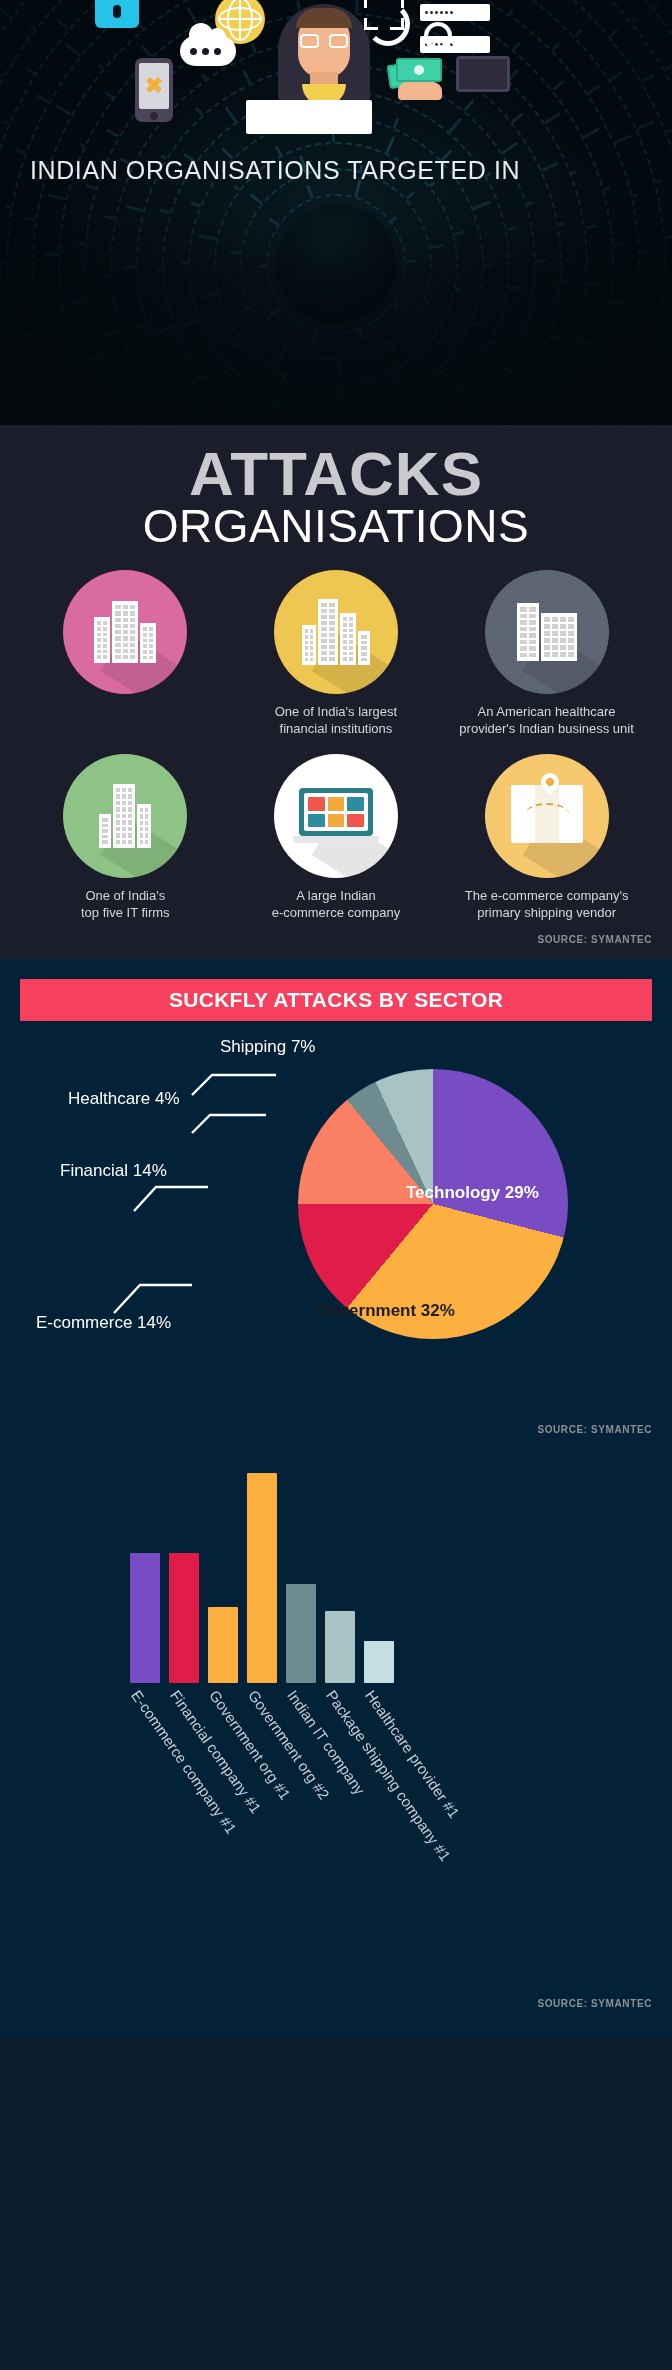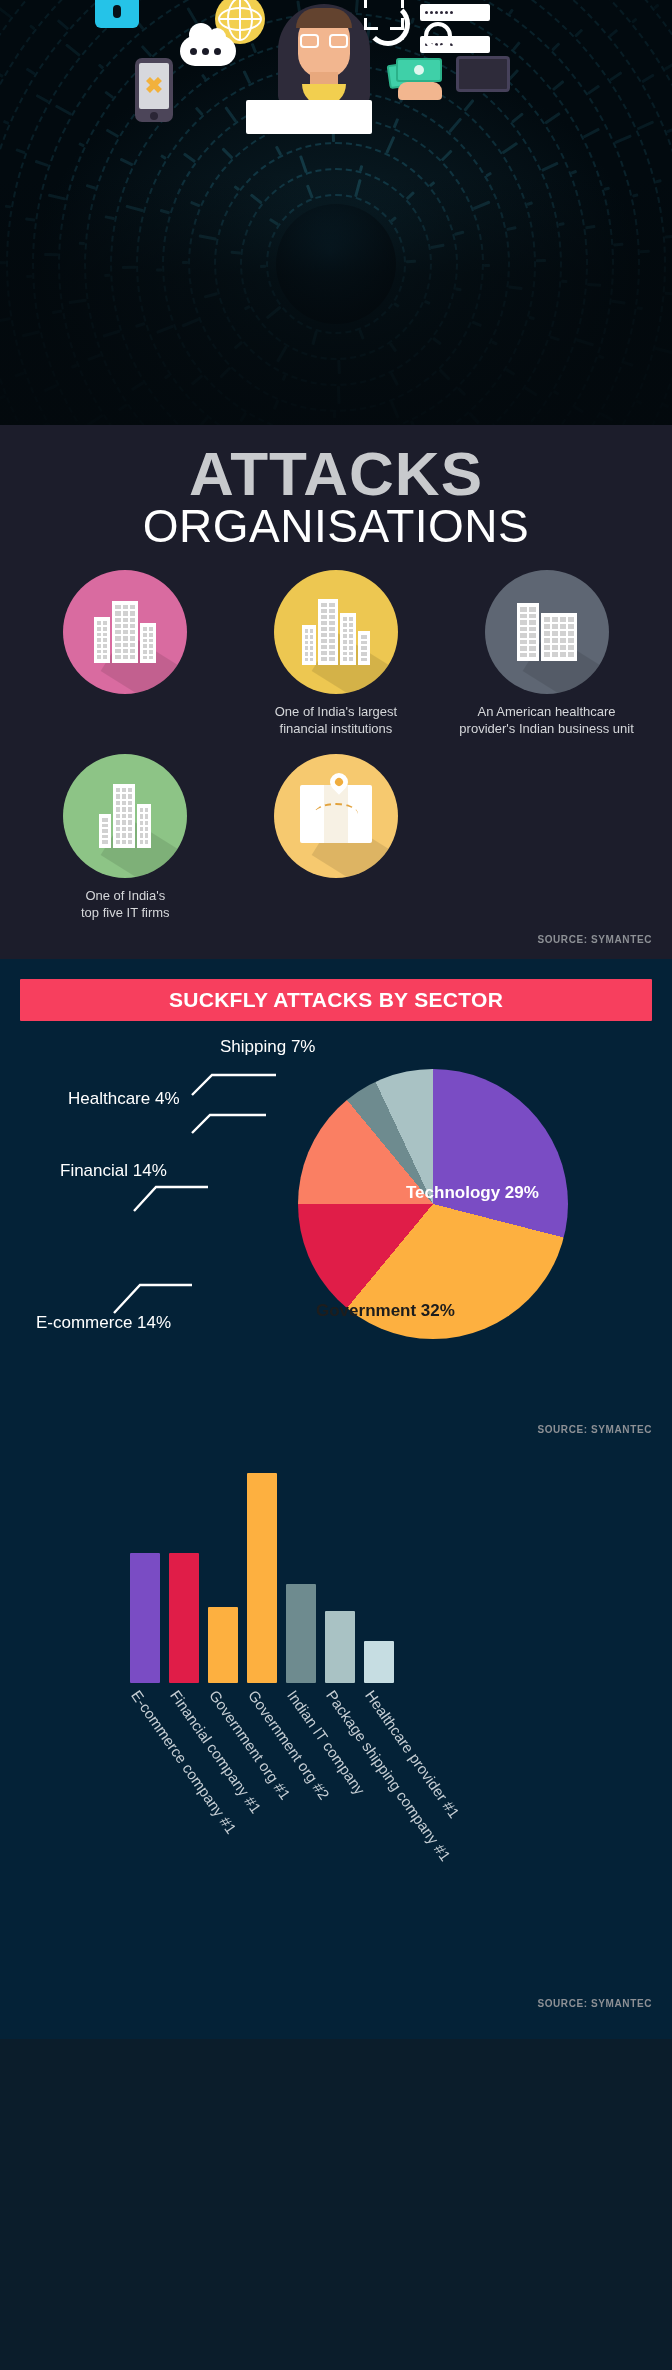--- a/index.html
+++ b/index.html
@@ -1115,20 +1115,21 @@
           <span class="hand"></span>
         </div>
     </div>
     <div class="hero-icon" style="left:456px;top:56px">
       <div class="laptop-dark"></div>
     </div>
 
     <div class="hero-shade"></div>
 
     <div class="hero-text">
+      <div class="kicker">INDIAN ORGANISATIONS TARGETED IN</div>
     </div>
   </section>
 
   <section class="orgs">
     <div class="sec-big">ATTACKS</div>
     <div class="sec-sub">ORGANISATIONS</div>
     <div class="org-grid" id="orgGrid">
         <div class="org">
           <div class="org-circle" style="background: rgb(217, 107, 160);">
             <span class="shadow"></span>
@@ -1350,32 +1351,52 @@
                   <i></i>
                   <i></i>
                   <i></i>
                   <i></i>
                   <i></i>
                   <i></i>
                   <i></i>
                 </span></span></div>
           </div>
           <div class="org-label">One of India's<br>top five IT firms</div>
+        </div>
+        <div class="org">
+          <div class="org-circle" style="background: rgb(255, 255, 255);">
+            <span class="shadow"></span>
+            <div class="laptop">
+              <div class="lid">
+                <div class="screen">
+                  <i style="background:#f0564a"></i>
+                  <i style="background:#f2a93b"></i>
+                  <i style="background:#2d8c9e"></i>
+                  <i style="background:#2d8c9e"></i>
+                  <i style="background:#f2a93b"></i>
+                  <i style="background:#f0564a"></i>
+                </div>
+              </div>
+              <div class="base"></div>
+            </div>
+          </div>
+          <div class="org-label">A large Indian<br>e-commerce company</div>
         </div>
         <div class="org">
           <div class="org-circle" style="background: rgb(246, 201, 111);">
             <span class="shadow"></span>
             <div class="mapicon">
               <span class="pan p1"></span>
               <span class="pan p2"></span>
               <span class="pan p3"></span>
               <span class="route"></span>
               <span class="pin"></span>
             </div>
           </div>
+          <div class="org-label">The e-commerce company's<br>primary shipping vendor</div>
         </div>
       </div>
     <div class="source">SOURCE: SYMANTEC</div>
   </section>
 
   <section class="charts">
 
     <div class="bar-title">SUCKFLY ATTACKS BY SECTOR</div>
 
     <div class="pie-wrap">

